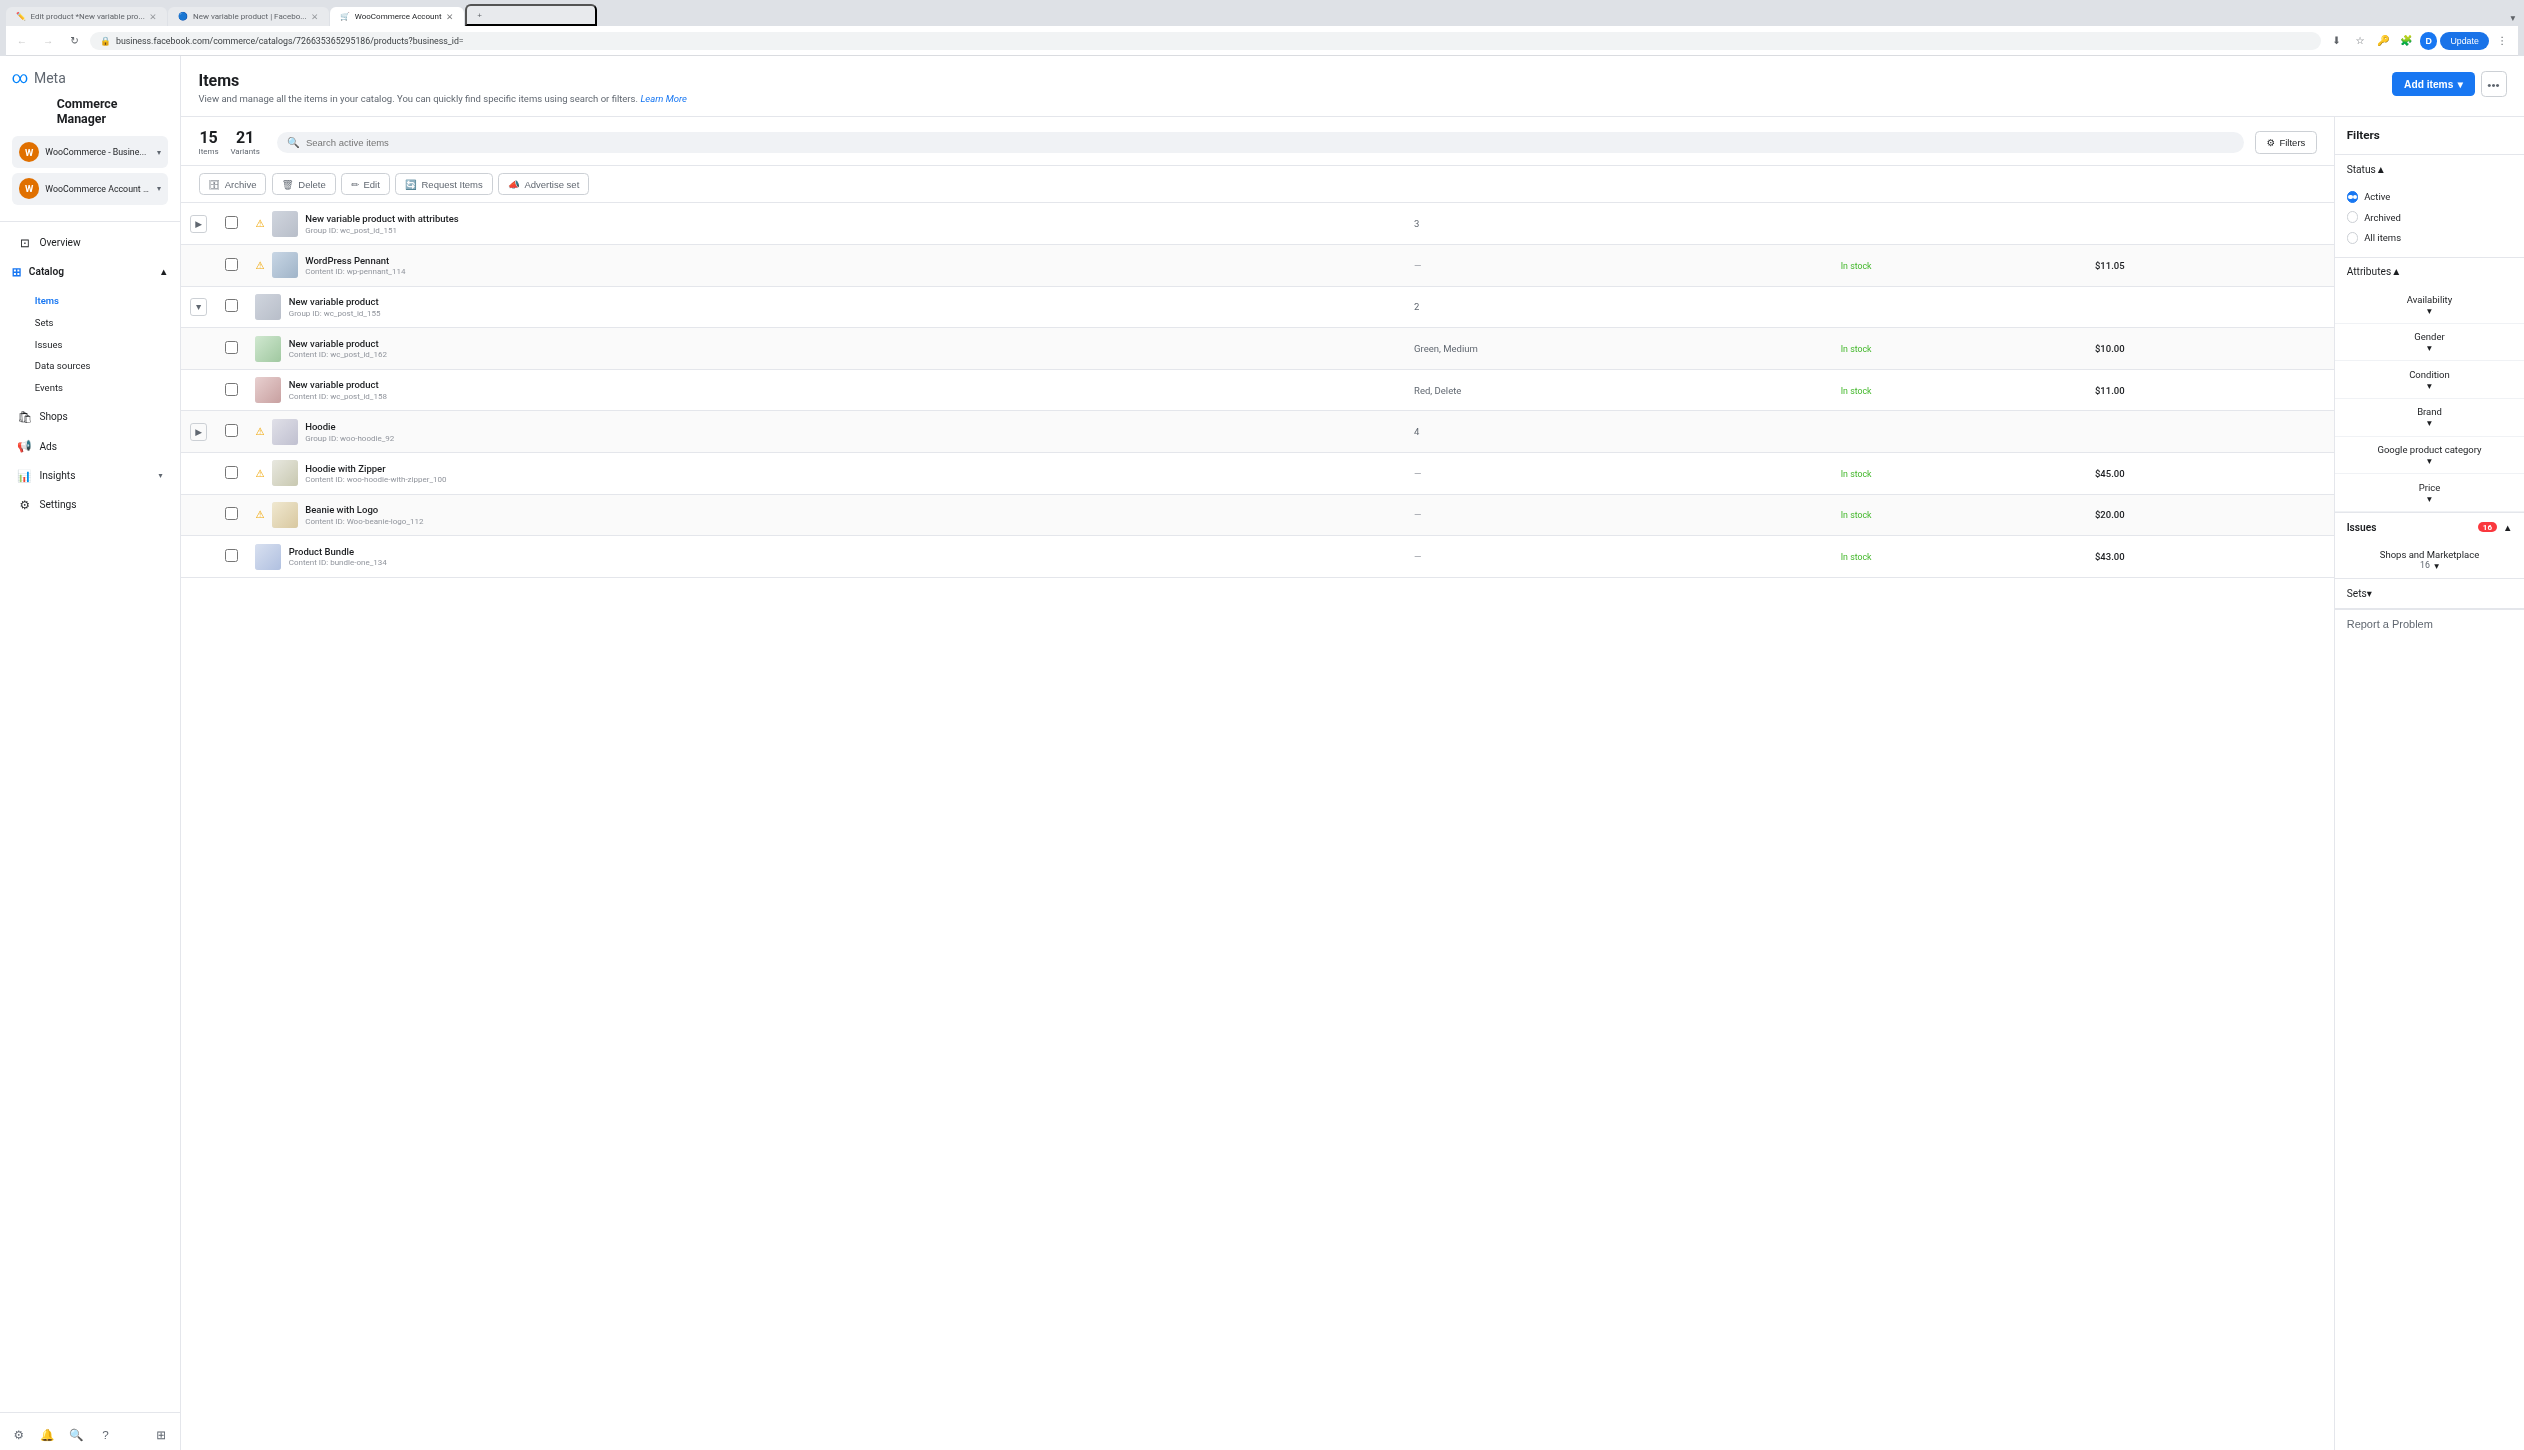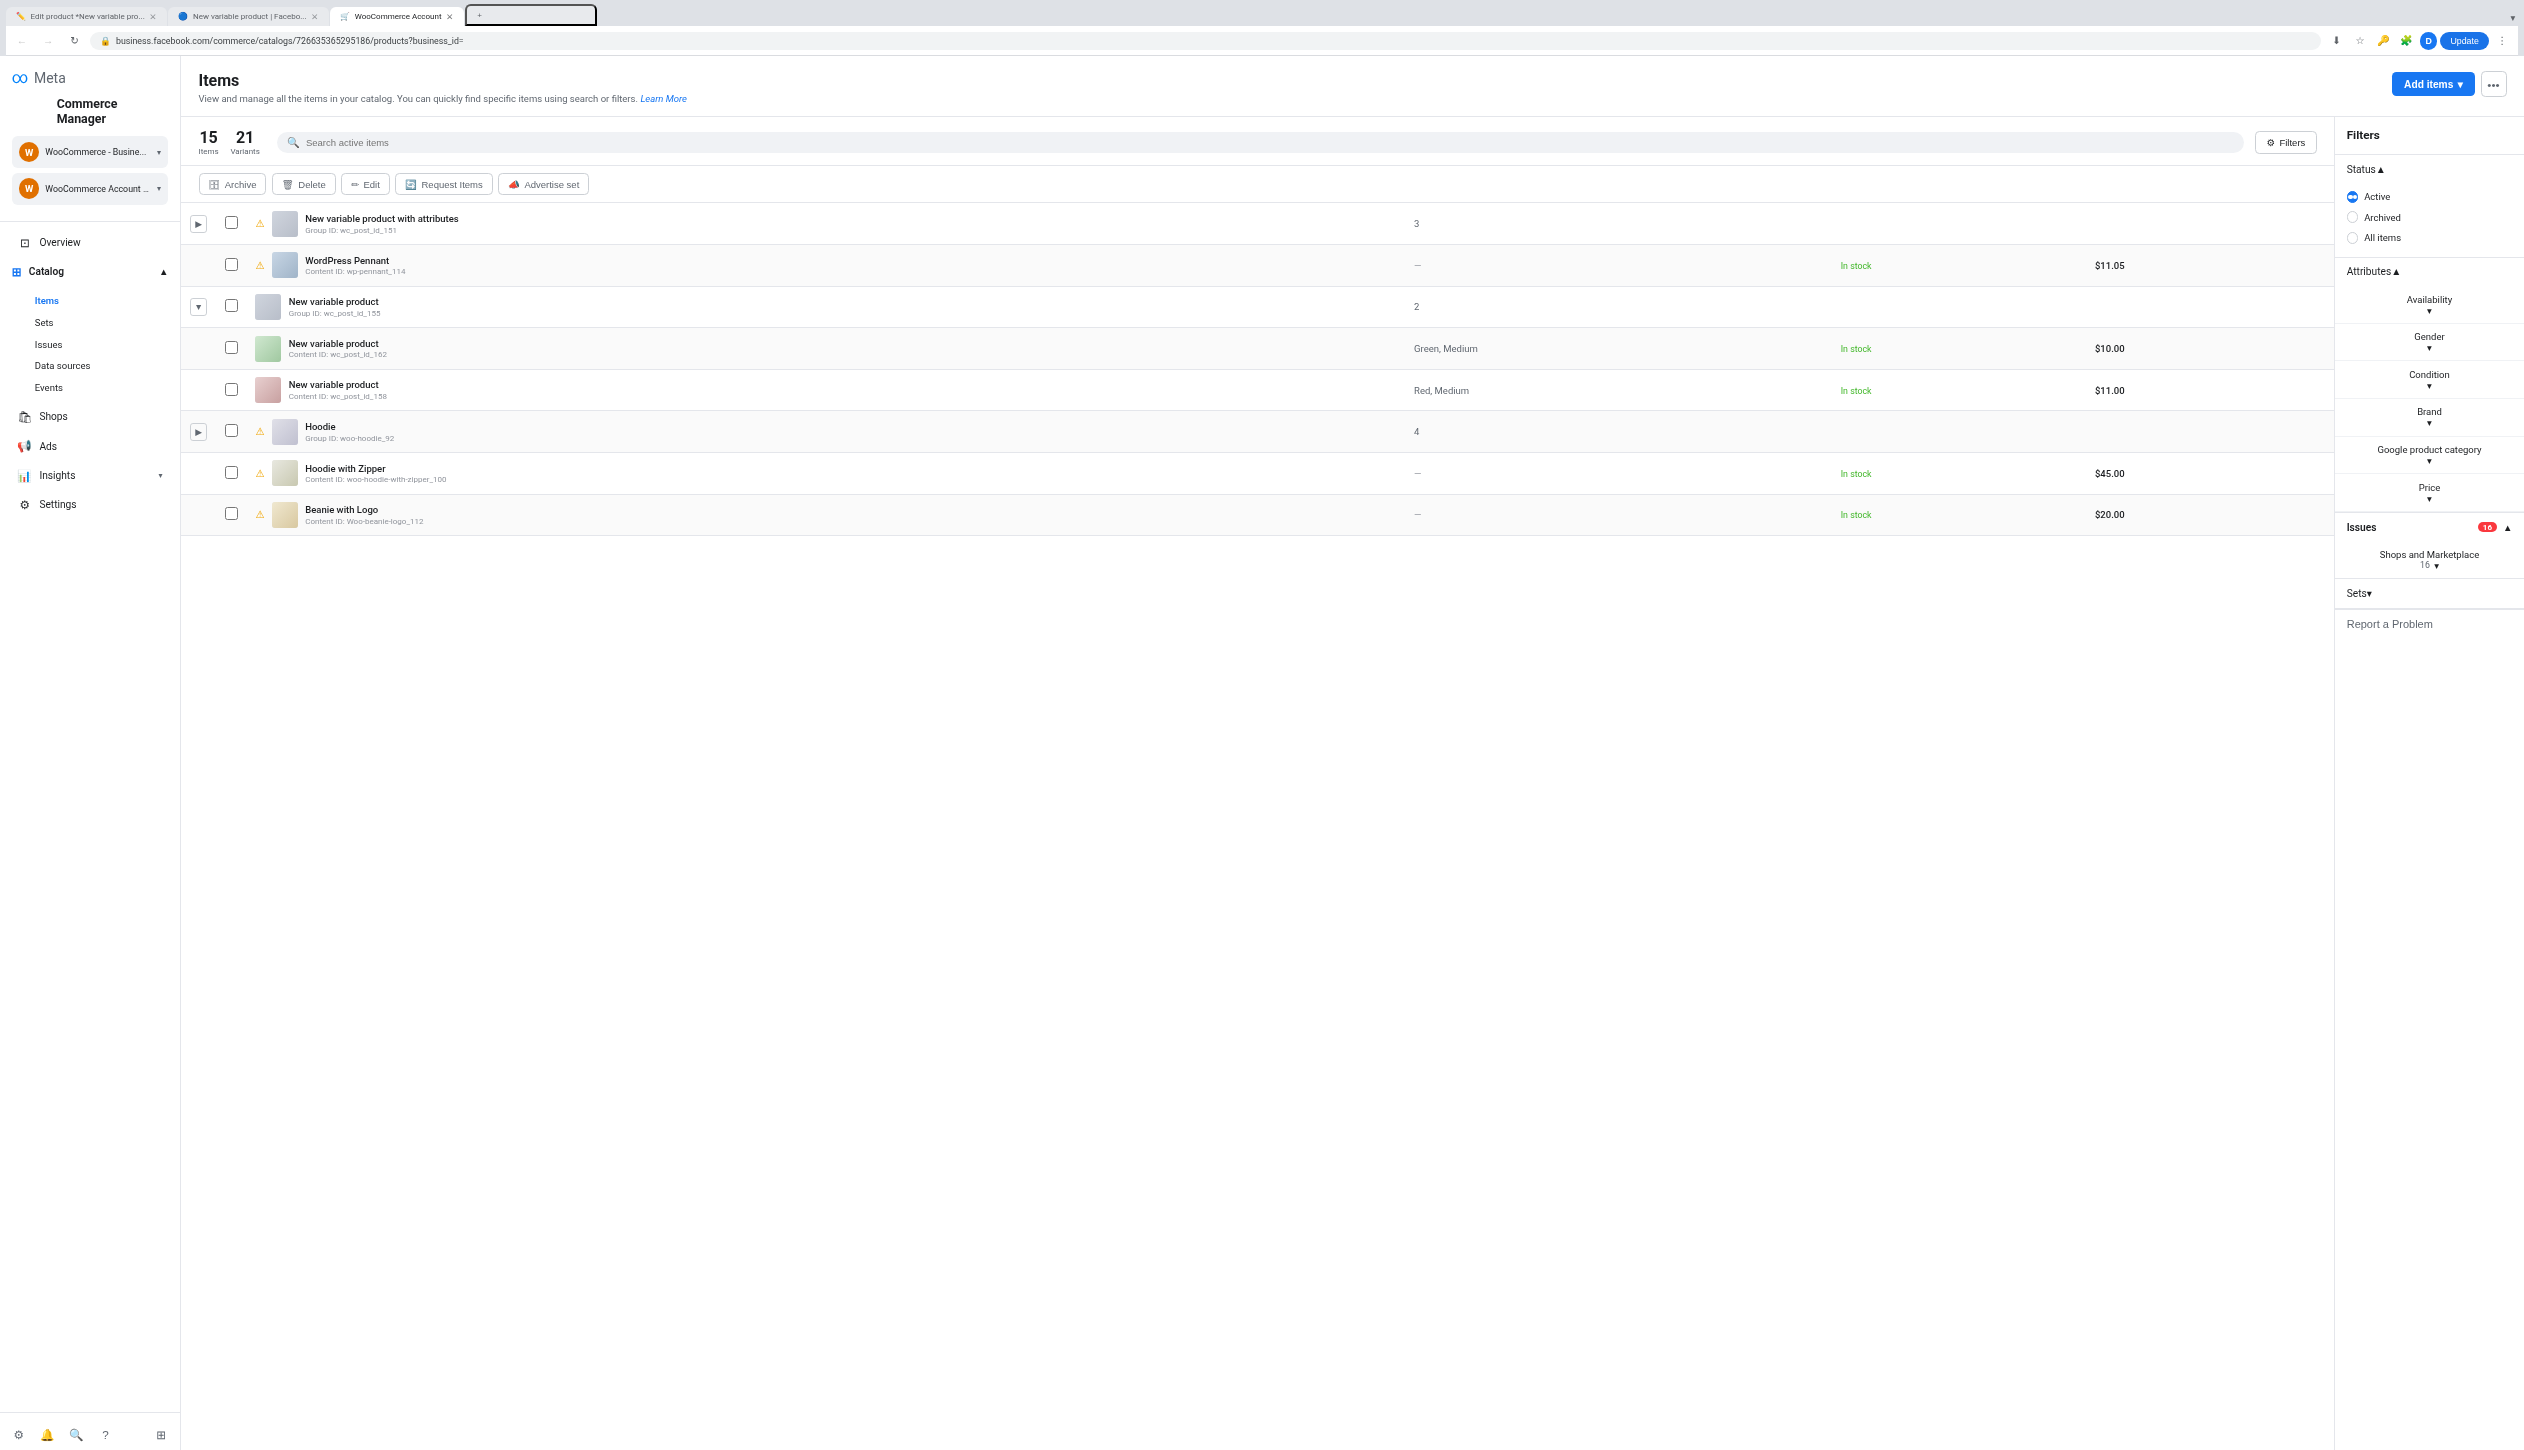--- a/index.html
+++ b/index.html
@@ -394,21 +394,21 @@
                 <div class="item-info">
                   <div class="thumbnail-placeholder">
                     <div class="thumbnail-image" style="background:linear-gradient(135deg,#e8d0d0,#c8a0a0);"></div>
                   </div>
                   <div class="item-name-block">
                     <div class="item-name">New variable product</div>
                     <div class="item-id">Content ID: wc_post_id_158</div>
                   </div>
                 </div>
               </td>
-              <td><span class="variant-count">Red, Medium</span></td>
+              <td><span class="variant-count">Red, Delete</span></td>
               <td><span class="stock-badge">In stock</span></td>
               <td><span class="price-text">$11.00</span></td>
             </tr>
 
             <tr class="item-row" style="background:#fafafa;">
               <td class="expand-cell">
                 <button class="expand-btn">▶</button>
               </td>
               <td class="checkbox-cell">
                 <input type="checkbox" style="">
@@ -467,20 +467,40 @@
                     <div class="item-name">Beanie with Logo</div>
                     <div class="item-id">Content ID: Woo-beanie-logo_112</div>
                   </div>
                 </div>
               </td>
               <td><span class="dash-text">—</span></td>
               <td><span class="stock-badge">In stock</span></td>
               <td><span class="price-text">$20.00</span></td>
             </tr>
 
+            <tr class="item-row">
+              <td class="expand-cell"></td>
+              <td class="checkbox-cell">
+                <input type="checkbox" style="">
+              </td>
+              <td>
+                <div class="item-info">
+                  <div class="thumbnail-placeholder">
+                    <div class="thumbnail-image" style="background:linear-gradient(135deg,#d8e0f0,#b0c0e0);"></div>
+                  </div>
+                  <div class="item-name-block">
+                    <div class="item-name">Product Bundle</div>
+                    <div class="item-id">Content ID: bundle-one_134</div>
+                  </div>
+                </div>
+              </td>
+              <td><span class="dash-text">—</span></td>
+              <td><span class="stock-badge">In stock</span></td>
+              <td><span class="price-text">$43.00</span></td>
+            </tr>
           </tbody>
         </table>
       </div>
 
       <div class="filters-panel">
         <div class="filters-header">Filters</div>
 
         <div class="filter-section">
           <div class="filter-section-header">
             <span>Status</span>

